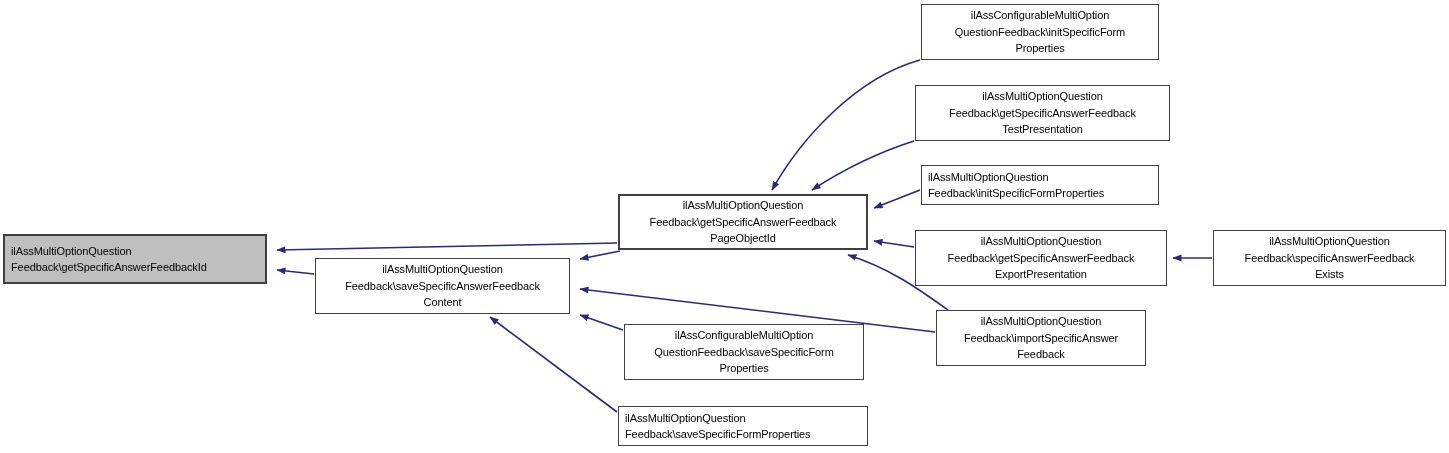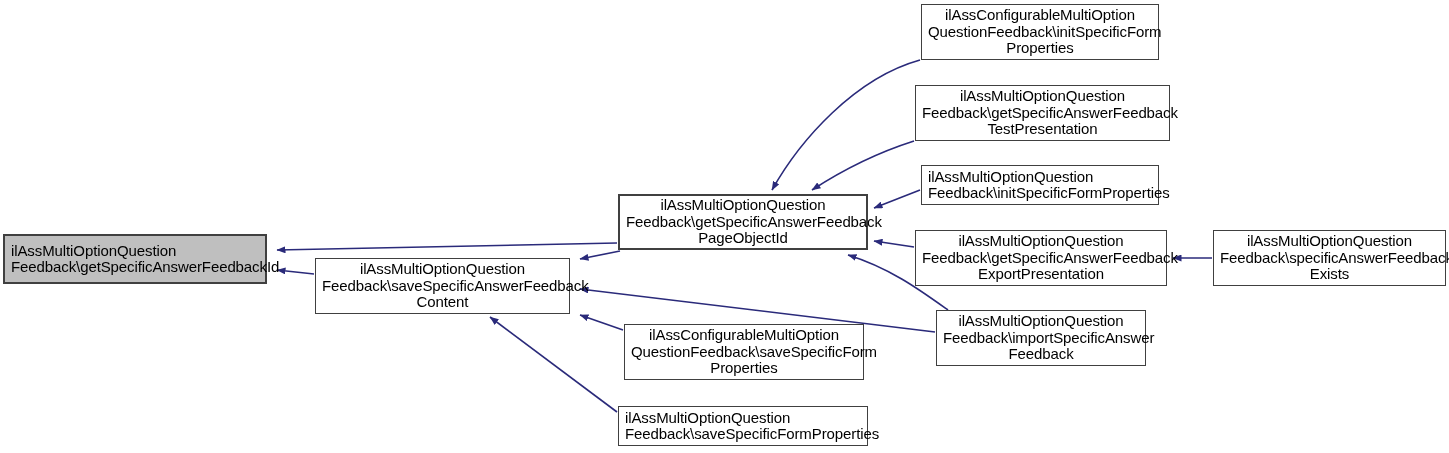--- a/index.html
+++ b/index.html
@@ -26,21 +26,21 @@
   .node {
     position: absolute;
     box-sizing: border-box;
     display: flex;
     align-items: center;
     justify-content: center;
     text-align: center;
     background: #ffffff;
     border: 1px solid #404040;
     color: #000000;
-    font-size: 15px;
+    font-size: 11px;
     line-height: 16.5px;
     letter-spacing: -0.1px;
     padding: 2px 6px;
     white-space: pre-line;
     z-index: 2;
   }
   .node.highlight {
     background: #bfbfbf;
     border: 2px solid #404040;
   }

